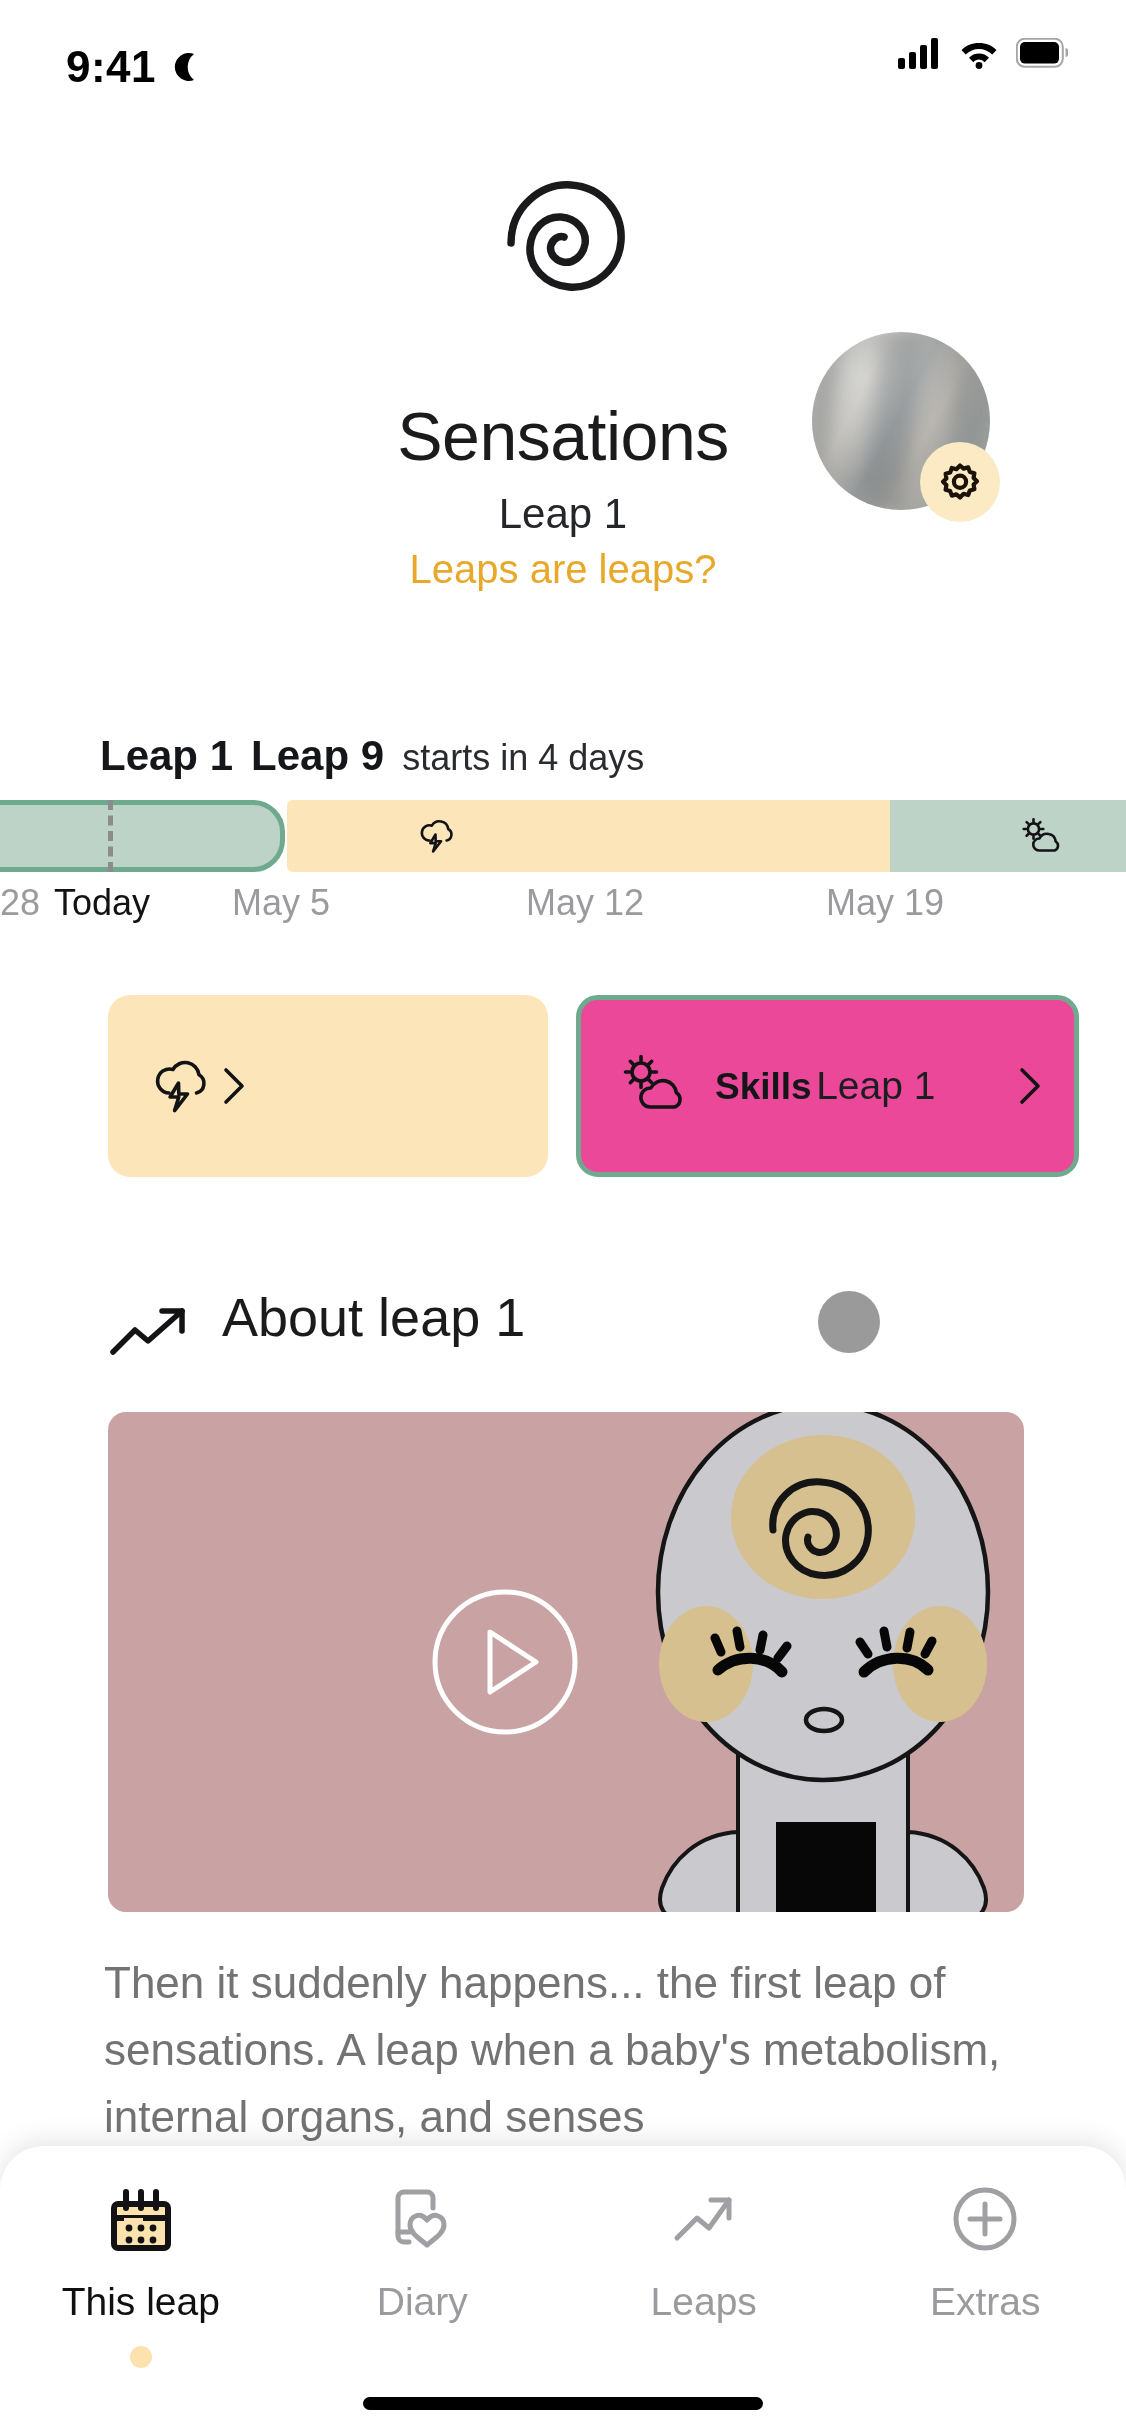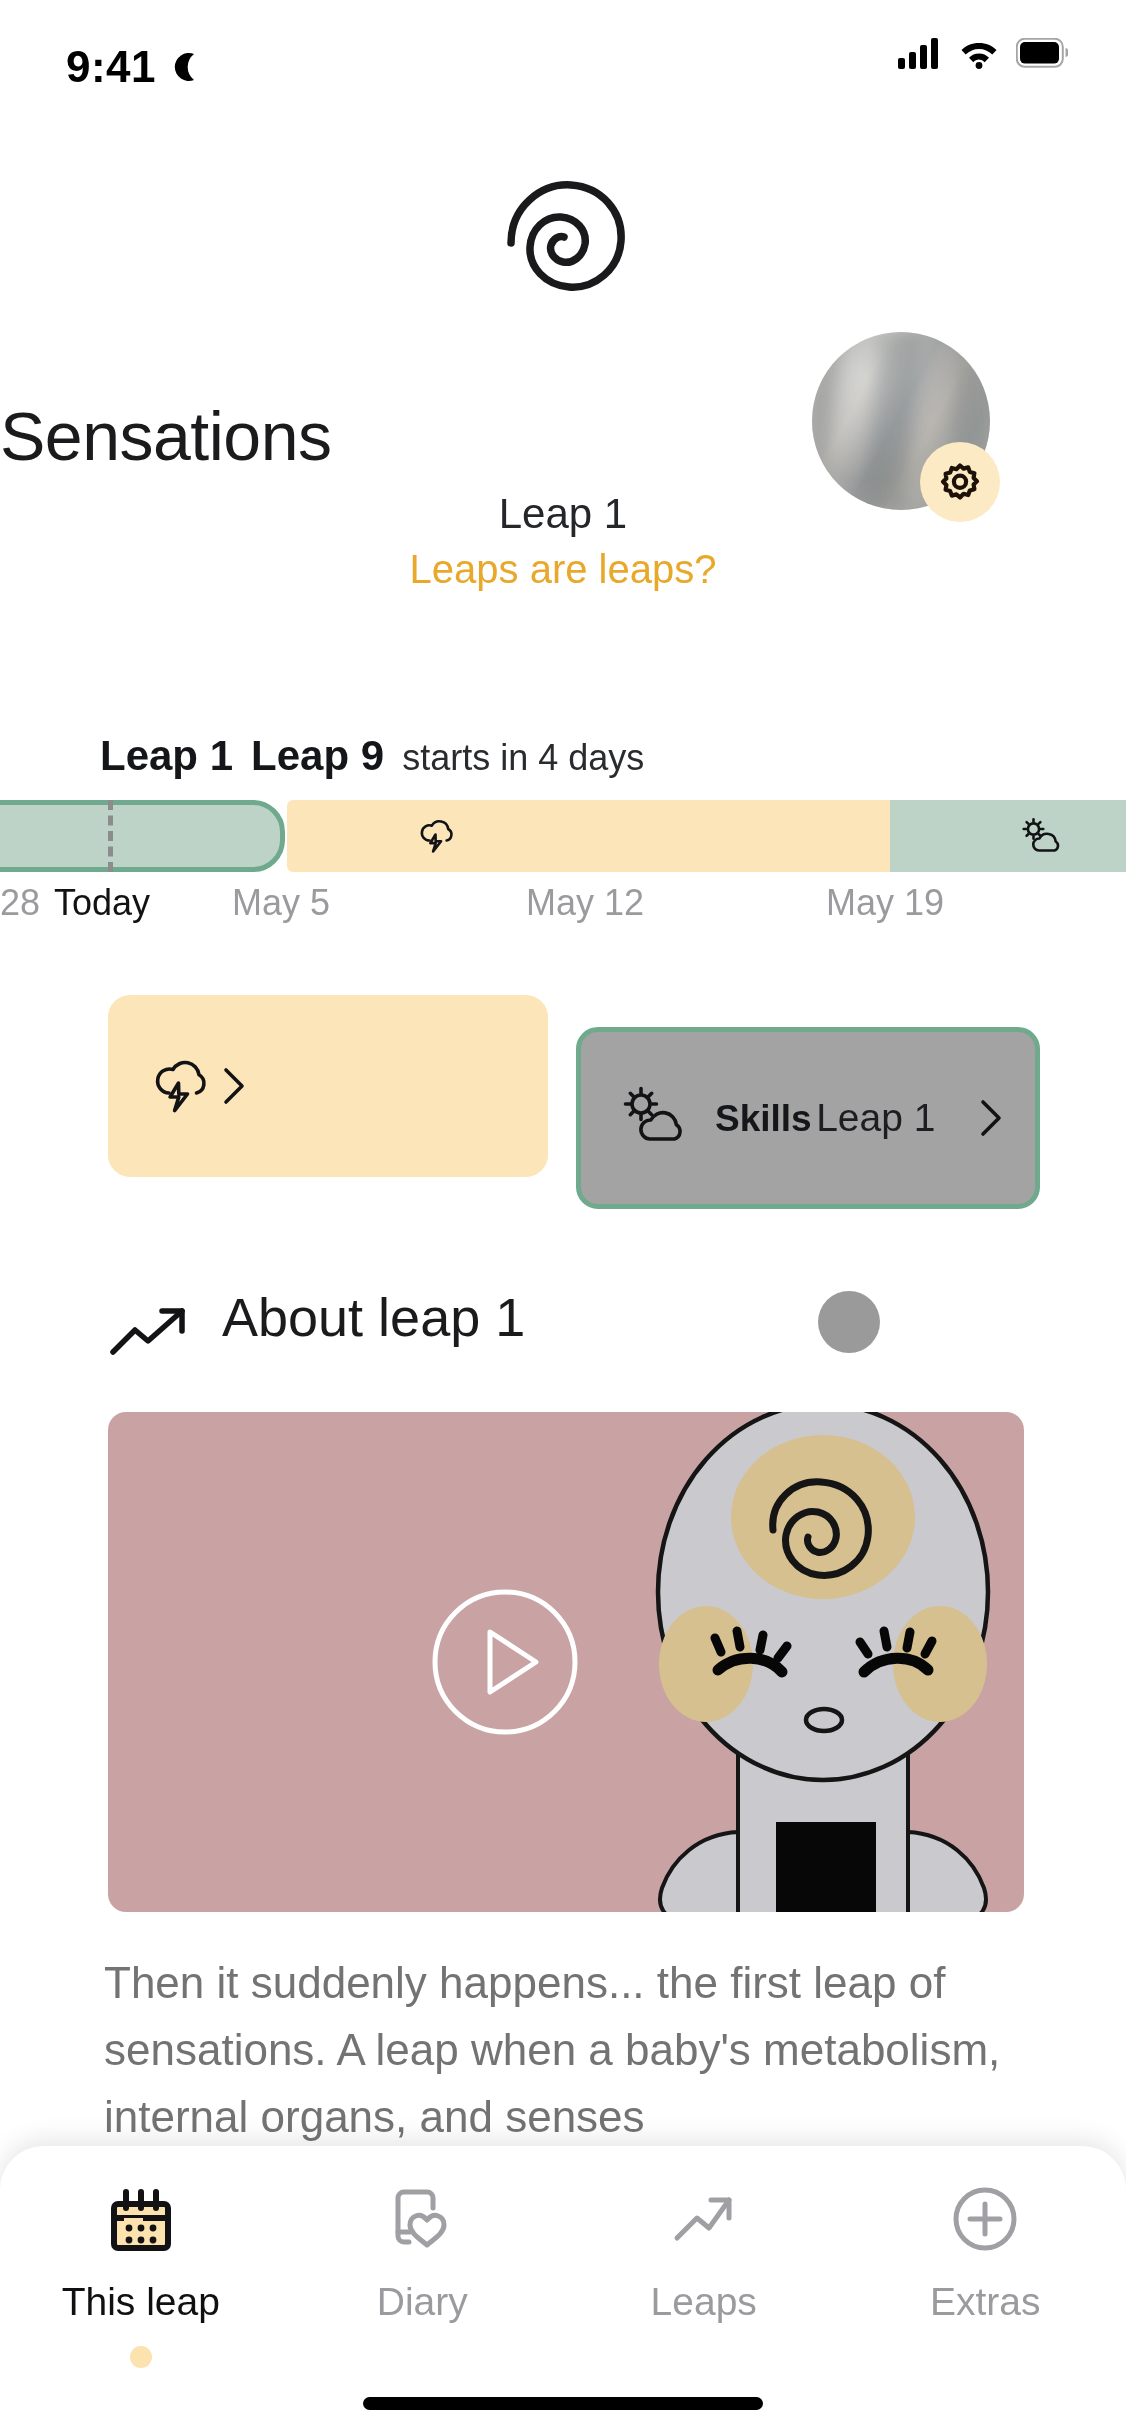--- a/index.html
+++ b/index.html
@@ -39,21 +39,21 @@
     content:""; position:absolute; inset:0;
     background:
       linear-gradient(96deg, rgba(140,140,138,.45) 0 12%, rgba(190,188,182,.2) 18% 30%, rgba(120,126,128,.42) 40% 52%, rgba(198,195,188,.22) 60% 72%, rgba(134,137,138,.4) 80% 100%);
     filter:blur(7px);
   }
   .gear-badge{
     position:absolute; left:108px; top:110px; width:80px; height:80px;
     border-radius:50%; background:#FBEAC3; display:flex; align-items:center; justify-content:center;
   }
   .app-title{
-    position:absolute; top:287px; left:0; width:1126px; 
+    position:absolute; top:287px; left:0; width:1126px; text-align:center;
     font-size:68px; font-weight:400; letter-spacing:-.5px; color:#1b1b1d;
   }
   .app-subtitle{
     position:absolute; top:380px; left:0; width:1126px; text-align:center;
     font-size:42px; font-weight:400; color:#25262a;
   }
   .leaps-link{
     position:absolute; top:437px; left:0; width:1126px; text-align:center;
     font-size:40px; font-weight:400; color:#E8A82A;
   }
@@ -87,21 +87,21 @@
   .tl-lab{ position:absolute; font-size:36px; color:#9b9b9f; white-space:nowrap; }
   .tl-lab.today{ color:#121214; font-weight:400; }
 
   
   .cards{ position:absolute; top:995px; left:0; width:1126px; height:190px; }
   .card{
     position:absolute; top:0; height:182px; border-radius:22px;
     display:flex; align-items:center; padding:0 28px 0 34px;
   }
   .card-signals{ left:108px; width:440px; background:#FCE6B9; }
-  .card-skills{ left:576px; width:464px; background:#a3a3a3; border:5px solid #6FA98E;margin-top:32px; }
+  .card-skills{ left:576px; width:503px; background:#ec4899; border:5px solid #6FA98E; }
   .card-icon{ width:74px; height:74px; flex:0 0 74px; }
   .card-text{ flex:1; margin-left:26px; }
   .card-title{ font-size:37px; font-weight:700; color:#15161a; line-height:1.25; }
   .card-sub{ font-size:39px; font-weight:400; color:#1d1e22; line-height:1.25; margin-top:4px; }
   .card-chev{ width:34px; height:44px; flex:0 0 34px; }
 
   
   .about-row{ position:absolute; top:1290px; left:0; width:1126px; height:80px; }
   .about-icon{ position:absolute; left:108px; top:14px; width:84px; height:54px; }
   .about-title{ position:absolute; left:222px; top:-4px; font-size:54px; font-weight:400; color:#1b1b1d; }

